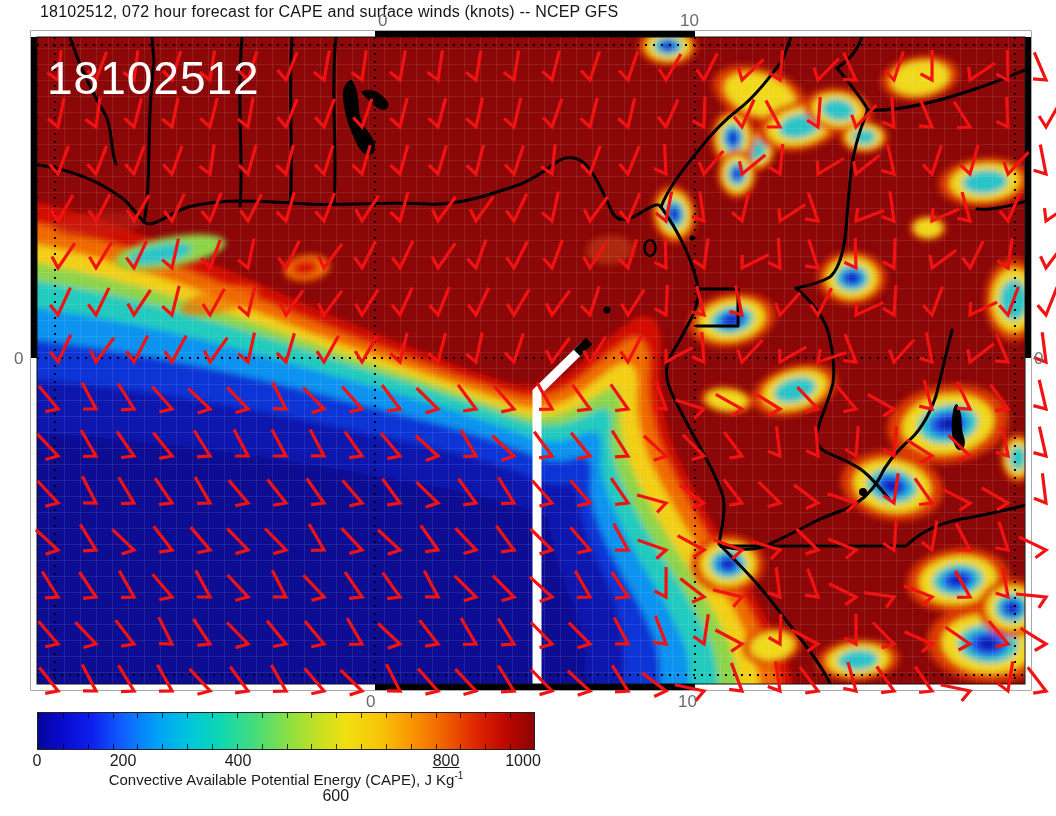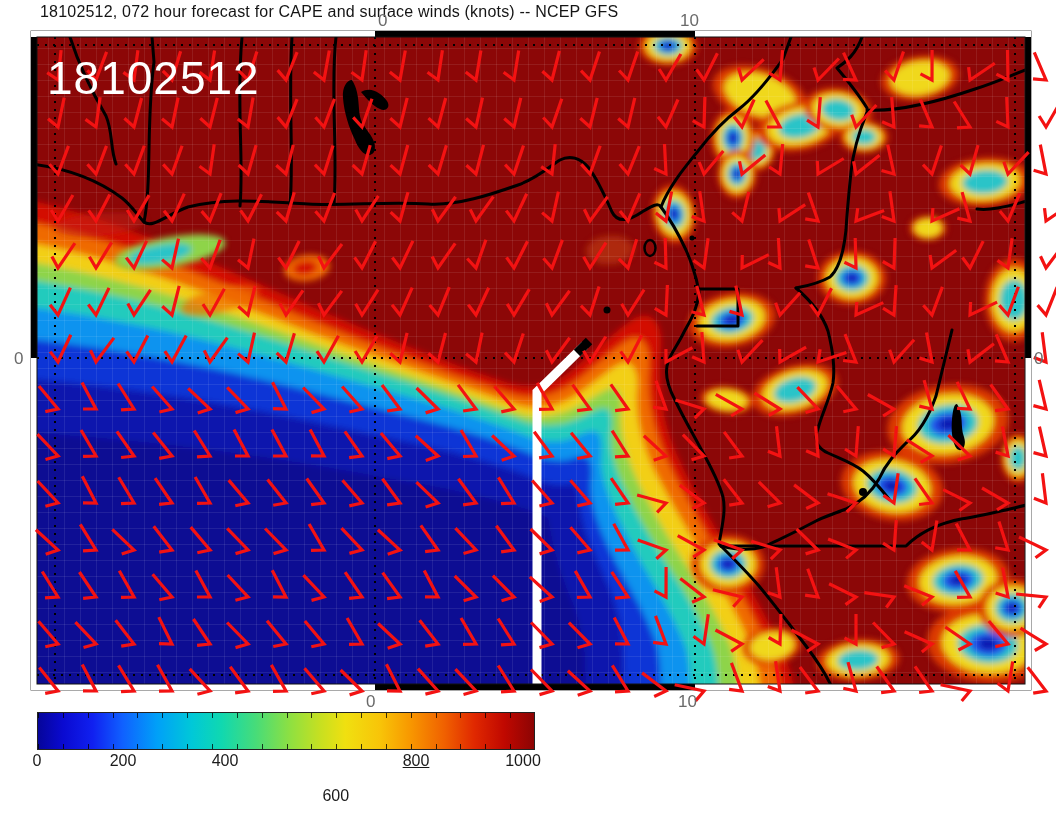--- a/index.html
+++ b/index.html
@@ -619,19 +619,22 @@
     <text class="axis-label" x="1034" y="364">0</text>
   </svg>
 
   <div class="colorbar">
     <div class="cb-ticks top"></div>
     <div class="cb-ticks bot"></div>
   </div>
   <div class="cb-labels" id="cbLabels">
       <span style="left: 0px;">0</span>
       <span style="left: 86px;">200</span>
-      <span style="left: 188px;">400</span>
+      <span style="left: 201px;">400</span>
       <span style="left: 298.8px; margin-top: 35px;">600</span>
-      <span style="left: 379px; text-decoration: underline;">800</span>
+      <span style="left: 409px; text-decoration: underline;">800</span>
       <span style="left: 486px;">1000</span>
     </div>
+  <div class="cb-caption">
+    <span>Convective Available Potential Energy (CAPE), J Kg</span><sup>-1</sup>
+  </div>
 
 </div>
 
 </body></html>

